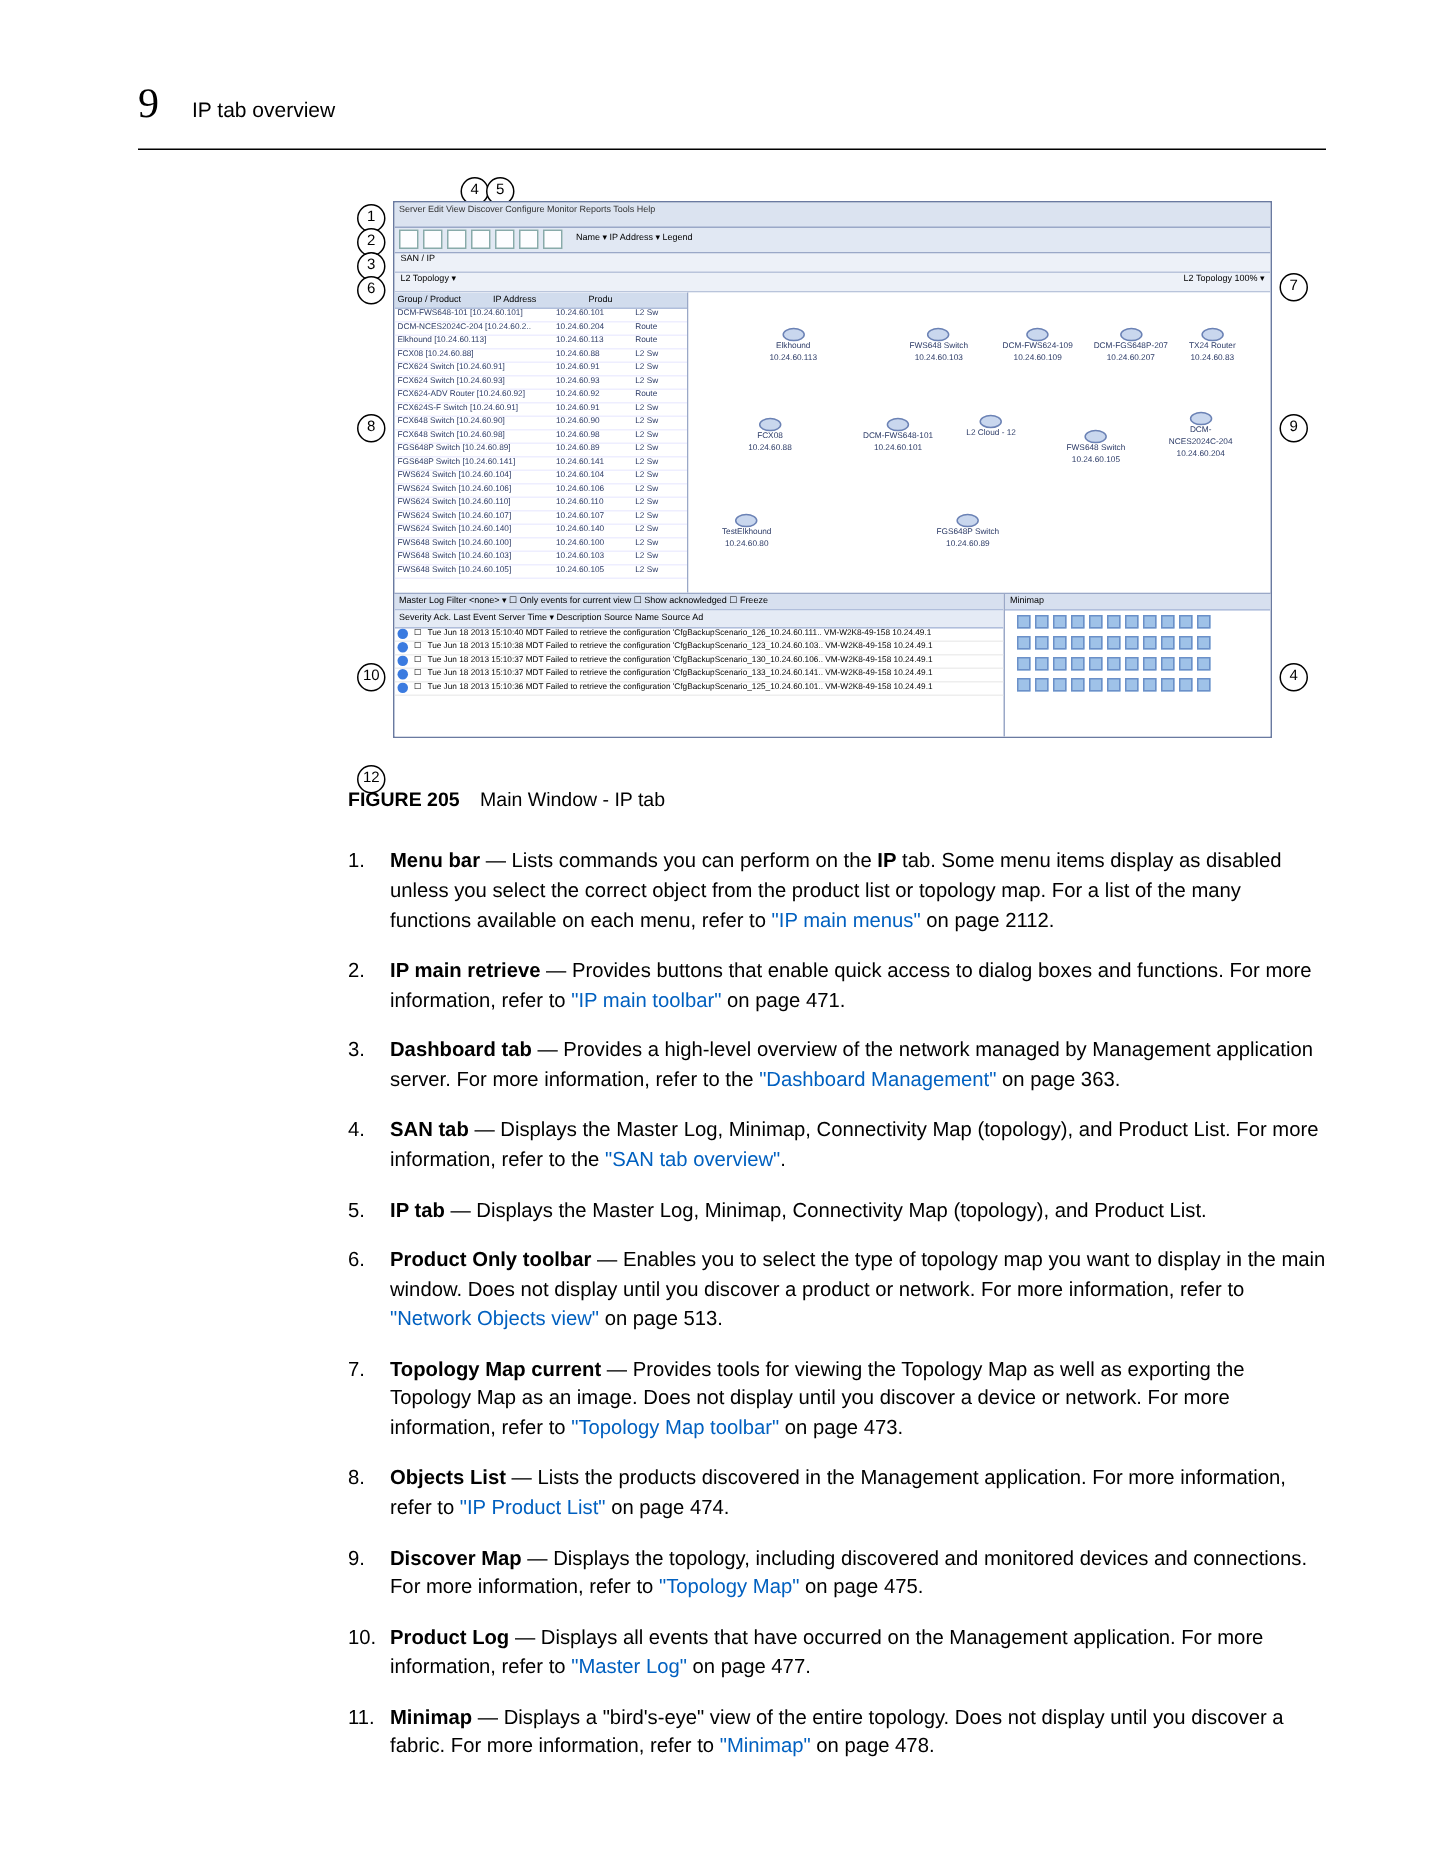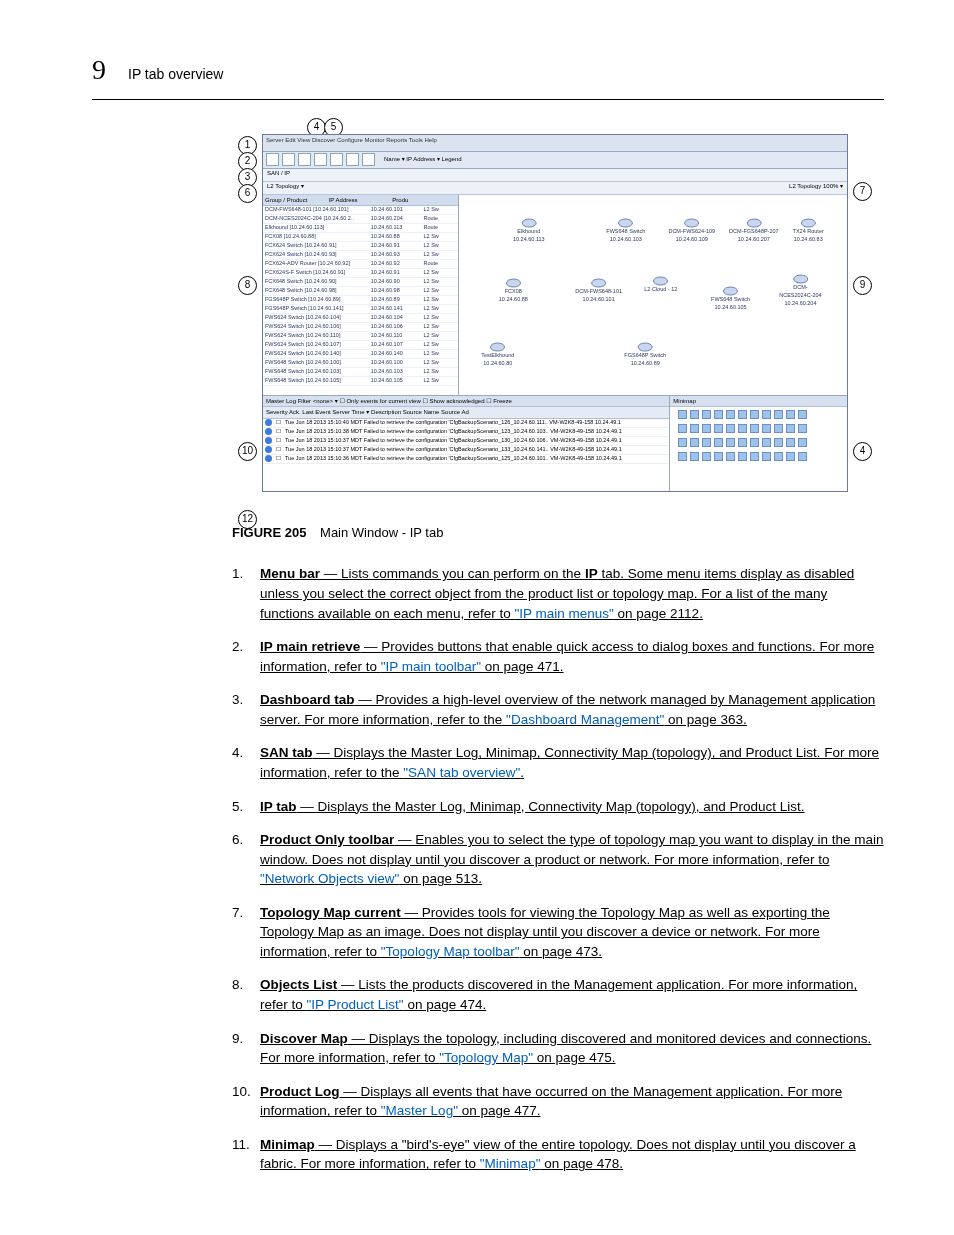--- a/index.html
+++ b/index.html
@@ -36,21 +36,20 @@
   .fig-caption {
     font-size: 13px;
     margin: 6px 0 22px 140px;
   }
   .fig-caption .lead { font-weight: 600; margin-right: 10px; }
   ol.items {
     list-style: none;
     padding: 0;
     margin: 0 0 0 140px;
     counter-reset: item;
-    text-decoration: underline;
   }
   ol.items > li {
     position: relative;
     padding-left: 28px;
     margin-bottom: 14px;
     counter-increment: item;
   }
   ol.items > li::before {
     content: counter(item) ".";
     position: absolute;

